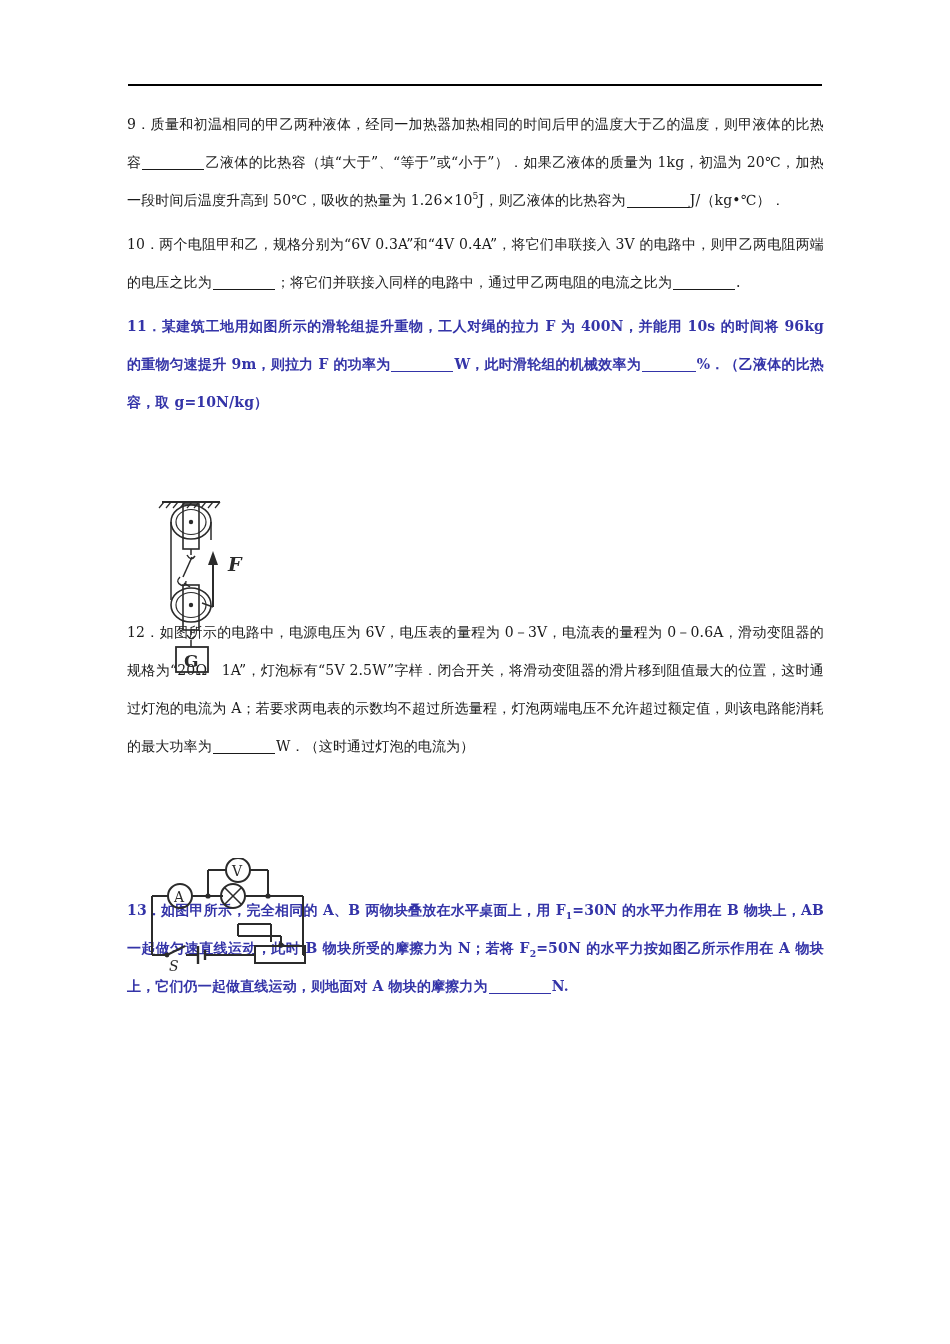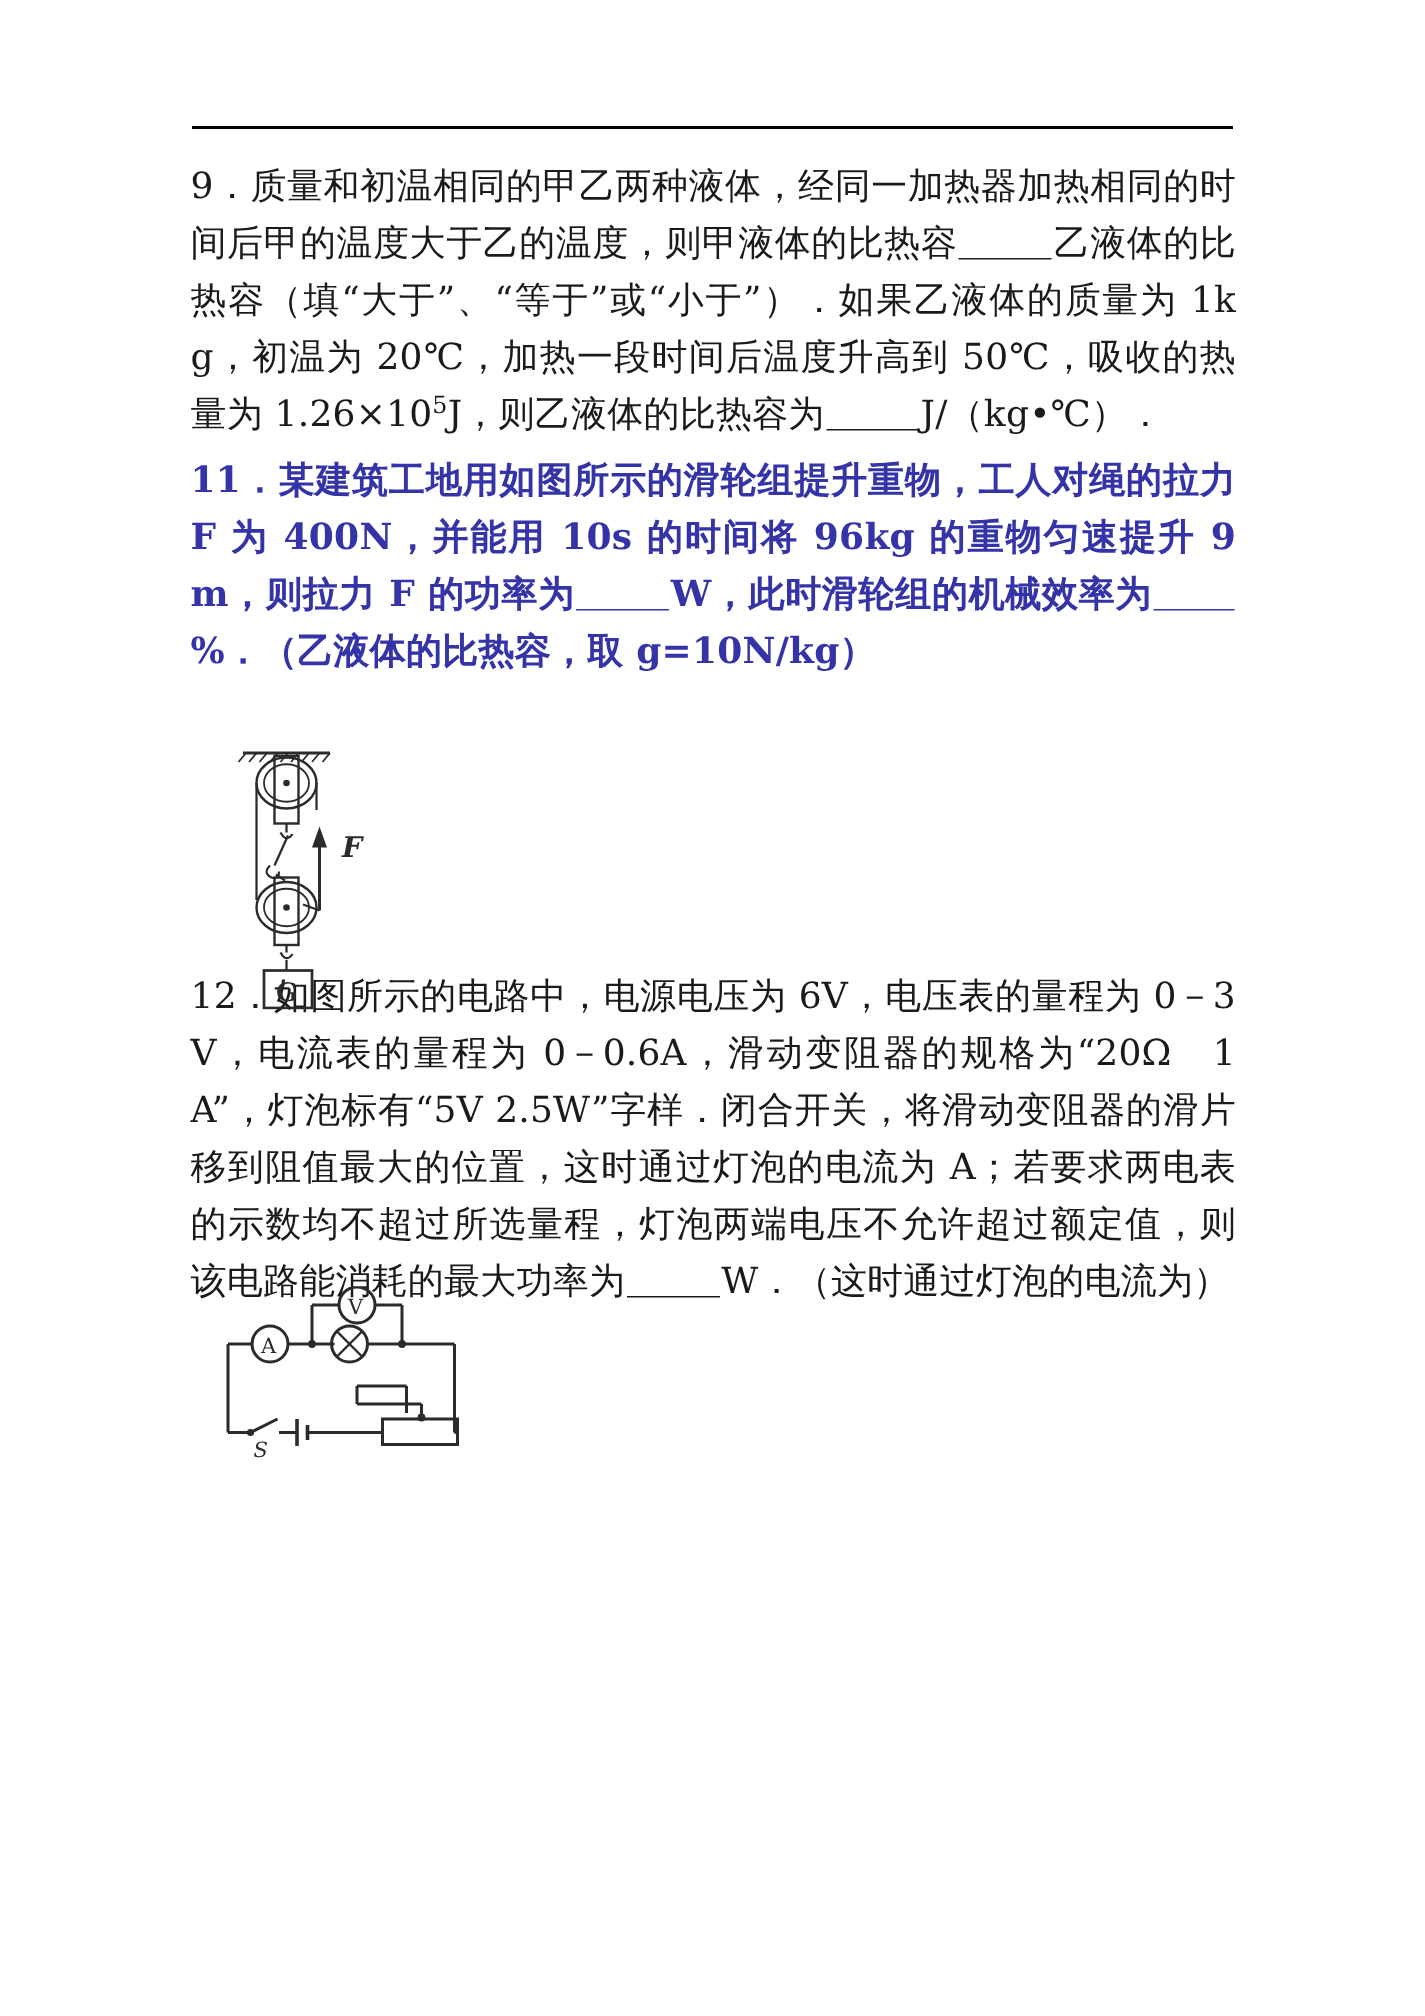--- a/index.html
+++ b/index.html
@@ -29,21 +29,21 @@
   
   .content {
     position: absolute;
     left: 127px;
     top: 105px;
     width: 697px;
   }
 
   .q {
     margin: 0 0 6px 0;
-    font-size: 24px;
+    font-size: 14px;
     line-height: 38px;
     color: #1a1a1a;
     text-align: justify;
     text-justify: inter-ideograph;
     letter-spacing: 0.15px;
     word-break: break-all;
   }
   .q.blue {
     color: #3434a8;
     font-weight: 600;
@@ -80,33 +80,39 @@
 <div class="page">
 
   <div class="top-rule"></div>
 
   <div class="content">
 
     <p class="q">
       <span>9．质量和初温相同的甲乙两种液体，经同一加热器加热相同的时间后甲的温度大于乙的温度，则甲液体的比热容</span><span class="blank"></span><span>乙液体的比热容（填“大于”、“等于”或“小于”）．如果乙液体的质量为 1kg，初温为 20℃，加热一段时间后温度升高到 50℃，吸收的热量为 1.26×10</span><sup>5</sup><span>J，则乙液体的比热容为</span><span class="blank"></span><span>J/（kg•℃）．</span>
     </p>
 
+    <p class="q">
+      <span>10．两个电阻甲和乙，规格分别为“6V 0.3A”和“4V 0.4A”，将它们串联接入 3V 的电路中，则甲乙两电阻两端的电压之比为</span><span class="blank"></span><span>；将它们并联接入同样的电路中，通过甲乙两电阻的电流之比为</span><span class="blank"></span><span>.</span>
+    </p>
 
     <p class="q blue">
       <span>11．某建筑工地用如图所示的滑轮组提升重物，工人对绳的拉力 F 为 400N，并能用 10s 的时间将 96kg 的重物匀速提升 9m，则拉力 F 的功率为</span><span class="blank"></span><span>W，此时滑轮组的机械效率为</span><span class="blank short"></span><span>%．（乙液体的比热容，取 g=10N/kg）</span>
     </p>
 
     <div class="spacer-pulley"></div>
 
     <p class="q">
       <span>12．如图所示的电路中，电源电压为 6V，电压表的量程为 0－3V，电流表的量程为 0－0.6A，滑动变阻器的规格为“20Ω　1A”，灯泡标有“5V 2.5W”字样．闭合开关，将滑动变阻器的滑片移到阻值最大的位置，这时通过灯泡的电流为 A；若要求两电表的示数均不超过所选量程，灯泡两端电压不允许超过额定值，则该电路能消耗的最大功率为</span><span class="blank"></span><span>W．（这时通过灯泡的电流为）</span>
     </p>
 
     <div class="spacer-circuit"></div>
 
+    <p class="q blue">
+      <span>13．如图甲所示，完全相同的 A、B 两物块叠放在水平桌面上，用 F</span><sub>1</sub><span>=30N 的水平力作用在 B 物块上，AB 一起做匀速直线运动，此时 B 物块所受的摩擦力为 N；若将 F</span><sub>2</sub><span>=50N 的水平力按如图乙所示作用在 A 物块上，它们仍一起做直线运动，则地面对 A 物块的摩擦力为</span><span class="blank"></span><span>N.</span>
+    </p>
 
   </div>
 
   <div class="figure" id="fig-pulley">
     <svg width="220" height="178" viewBox="0 0 220 178" xmlns="http://www.w3.org/2000/svg">
       <g stroke="#2b2b2b" fill="none" stroke-width="1.6">
 
         <line x1="22" y1="7" x2="80" y2="7" stroke-width="2"></line>
         <g stroke-width="1.2">
           <line x1="24" y1="7" x2="19" y2="13"></line>

